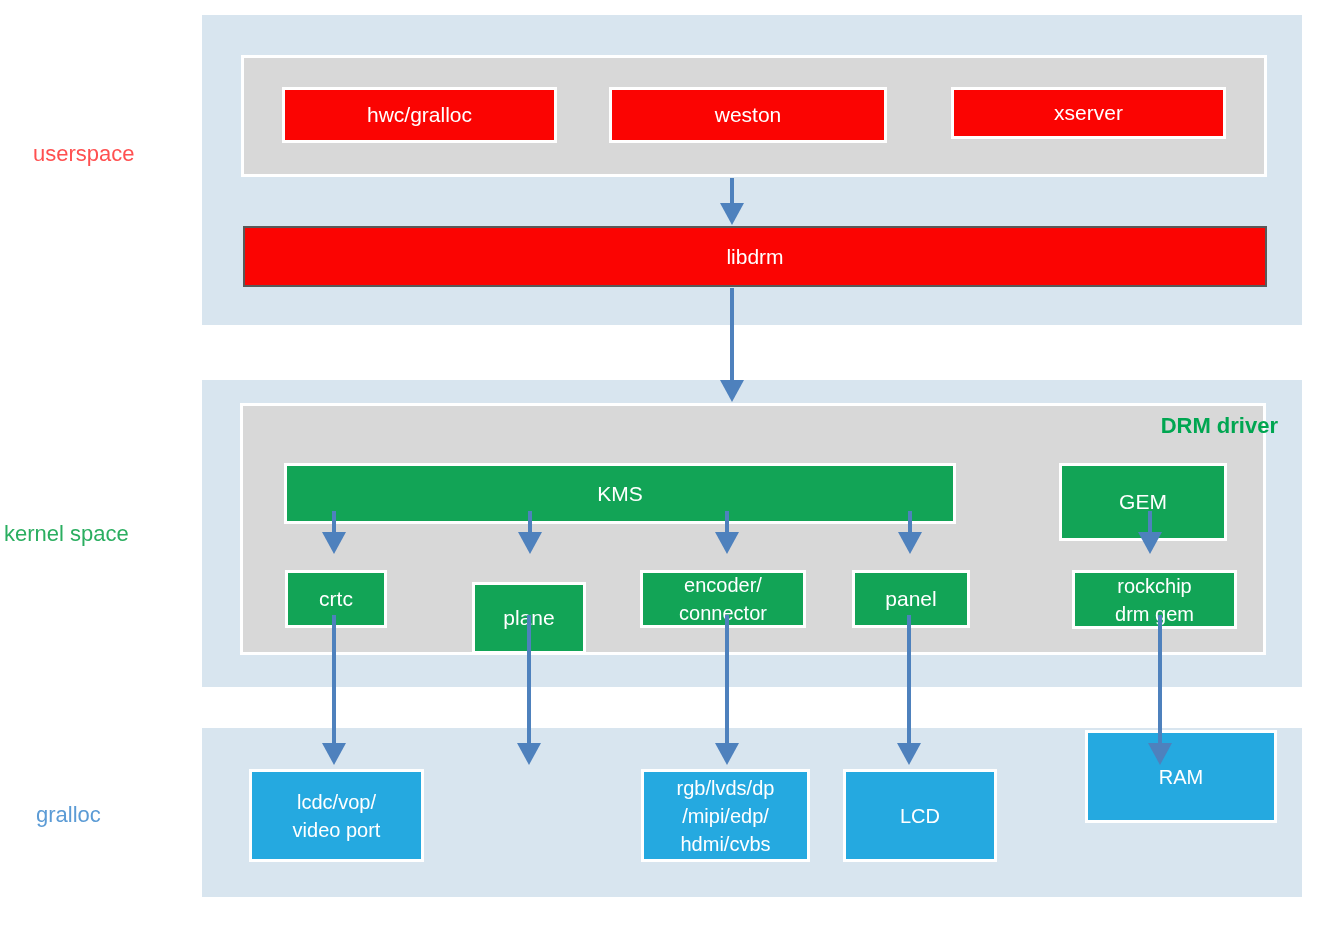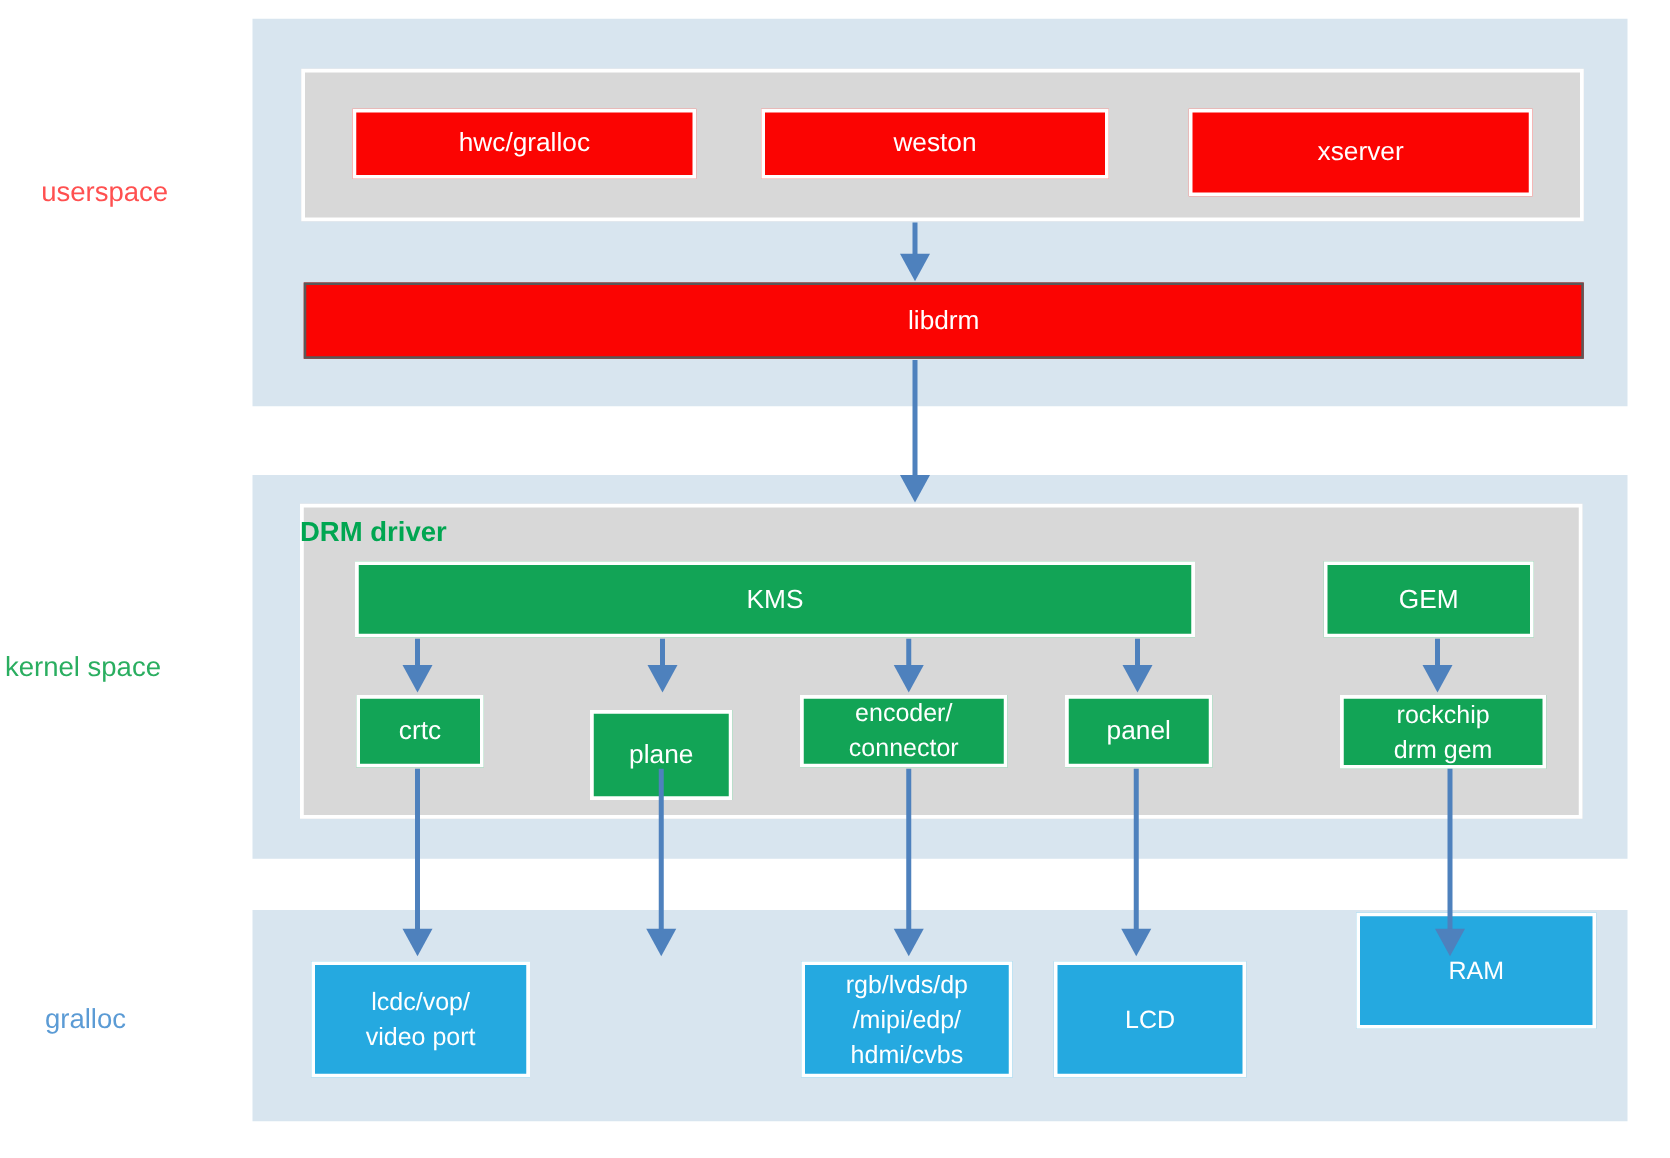--- a/index.html
+++ b/index.html
@@ -9,29 +9,29 @@
   }
   .layer-band{position:absolute;background:#d8e5ef;}
   .gray-group{position:absolute;background:#d8d8d8;border:3px solid #ffffff;box-sizing:border-box;}
   .node{
     position:absolute;display:flex;align-items:center;justify-content:center;
     color:#ffffff;text-align:center;box-sizing:border-box;
     font-size:21px;line-height:28px;white-space:pre-line;
   }
   .node.red{background:#fb0402;border:3px solid #ffffff;}
   .node.red.dark-border{border:2px solid #595959;}
-  .node.green{background:#12a456;border:3px solid #ffffff;}
+  .node.green{background:#12a456;border:3px solid #ffffff;margin-top:14px;}
   .node.blue{background:#25a9e0;border:3px solid #ffffff;font-size:20px;}
   .layer-label{position:absolute;font-size:22px;line-height:26px;}
   .layer-label.us{color:#ff5050;text-align:right;}
   .layer-label.ks{color:#2aae60;}
   .layer-label.hw{color:#5b9bd5;}
   .group-title{
-    position:absolute;text-align:left;color:#00a651;font-weight:bold;
-    font-size:22px;line-height:24px;
+    position:absolute;text-align:right;color:#00a651;font-weight:bold;
+    font-size:22px;line-height:24px;margin-left:12px;
   }
   .arrow{position:absolute;width:24px;pointer-events:none;}
   .arrow::before{
     content:"";position:absolute;left:10px;top:0;bottom:18px;width:4px;background:#4e81bd;
   }
   .arrow::after{
     content:"";position:absolute;left:0;bottom:0;width:0;height:0;
     border-left:12px solid transparent;border-right:12px solid transparent;
     border-top:22px solid #4e81bd;
   }
@@ -43,30 +43,30 @@
 
   <div class="layer-label us" style="left:33px;top:141px;">userspace</div>
   <div class="layer-label ks" style="left:4px;top:521px;">kernel space</div>
   <div class="layer-label hw" style="left:36px;top:802px;">gralloc</div>
 
   <div class="layer-band" style="left:202px;top:15px;width:1100px;height:310px;"></div>
   <div class="gray-group" style="left:241px;top:55px;width:1026px;height:122px;"></div>
 
   <div class="node red" style="left:282px;top:87px;width:275px;height:56px;">hwc/gralloc</div>
   <div class="node red" style="left:609px;top:87px;width:278px;height:56px;">weston</div>
-  <div class="node red" style="left:951px;top:87px;width:275px;height:70px;">xserver</div>
+  <div class="node red" style="left:951px;top:87px;width:275px;height:52px;">xserver</div>
 
   <div class="node red dark-border" style="left:243px;top:226px;width:1024px;height:61px;">libdrm</div>
 
   <div class="layer-band" style="left:202px;top:380px;width:1100px;height:307px;"></div>
   <div class="gray-group" style="left:240px;top:403px;width:1026px;height:252px;"></div>
   <div class="group-title" style="left:240px;top:414px;width:1026px;">DRM driver</div>
 
   <div class="node green" style="left:284px;top:449px;width:672px;height:61px;">KMS</div>
-  <div class="node green" style="left:1059px;top:449px;width:168px;height:61px;">GEM</div>
+  <div class="node green" style="left:1059px;top:449px;width:168px;height:78px;">GEM</div>
 
   <div class="node green" style="left:285px;top:556px;width:102px;height:58px;">crtc</div>
   <div class="node green" style="left:472px;top:568px;width:114px;height:72px;">plane</div>
   <div class="node green" style="left:640px;top:556px;width:166px;height:58px;font-size:20px;">encoder/
 connector</div>
   <div class="node green" style="left:852px;top:556px;width:118px;height:58px;">panel</div>
   <div class="node green" style="left:1072px;top:556px;width:165px;height:59px;font-size:20px;">rockchip
 drm gem</div>
 
   <div class="layer-band" style="left:202px;top:728px;width:1100px;height:169px;"></div>

